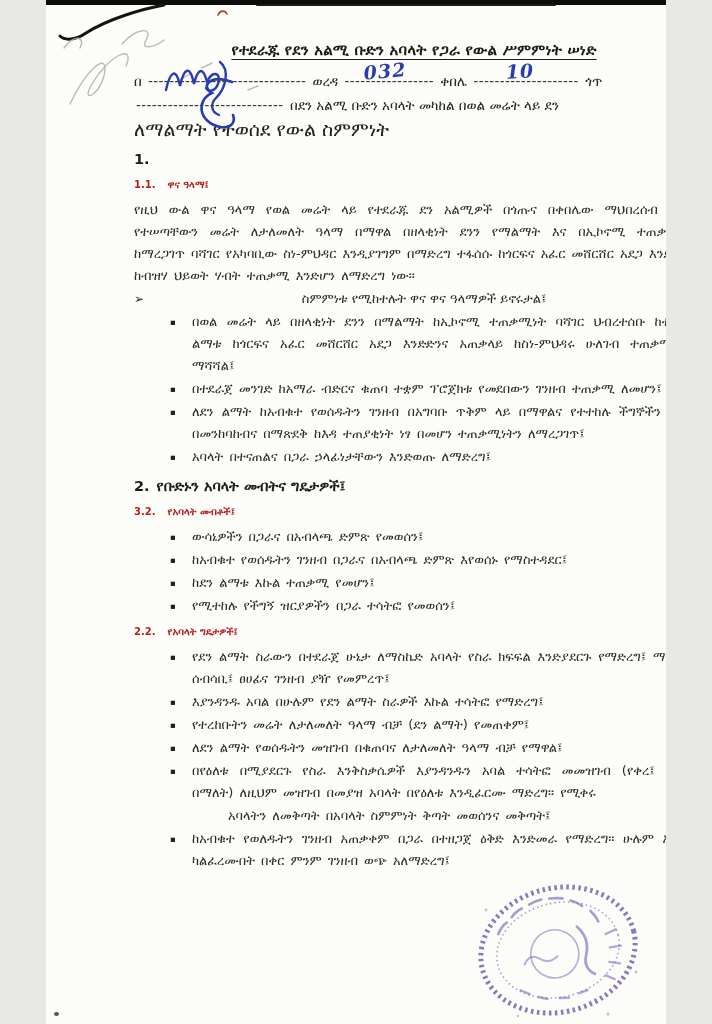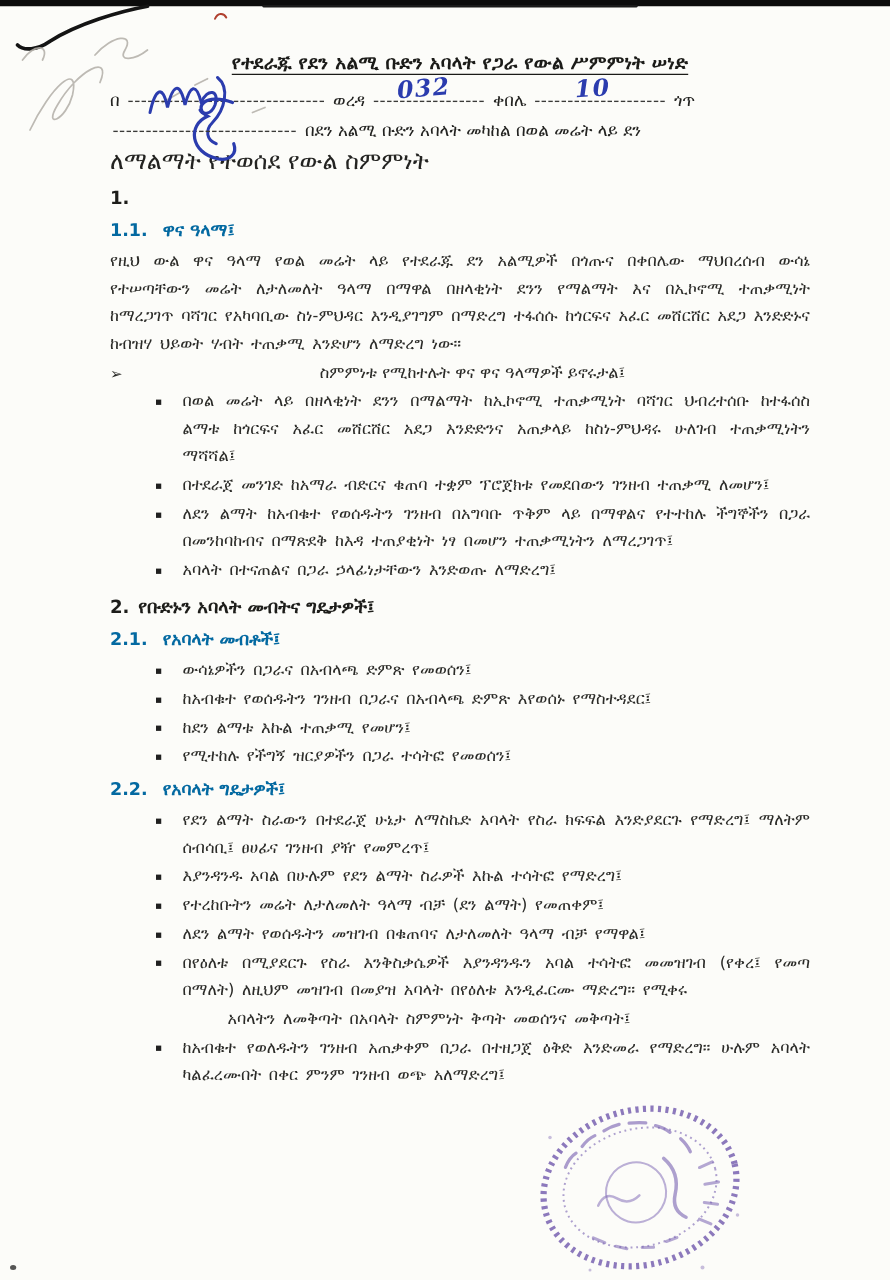--- a/index.html
+++ b/index.html
@@ -1,17 +1,17 @@
 <!DOCTYPE html>
 <html><head>
 <meta charset="utf-8">
 <style>
   html,body{margin:0;padding:0;background:#e8e8e6;}
   .page{
-    position:relative;width:712px;height:1024px;margin:0 auto;
+    position:relative;width:620px;height:1024px;margin:0 auto;
     background:#fcfcf9;overflow:hidden;
     font-family:"DejaVu Sans","Liberation Sans",sans-serif;
     color:#2b2b28;
   }
   
   .scan-topline{position:absolute;top:0;left:0;width:712px;height:5px;background:#0c0c0c;}
   .scan-topline2{position:absolute;top:4px;left:210px;width:300px;height:2px;background:#1a1a1a;border-radius:2px;}
   .corner-stroke{position:absolute;top:0;left:0;}
   .pencil{position:absolute;top:4px;left:6px;}
   .red-mark{position:absolute;top:8px;left:170px;}
@@ -31,21 +31,21 @@
   .hw-num{
     position:absolute;top:-8px;left:46%;
     transform:translateX(-50%) rotate(-5deg);
     color:#2b3cae;font-size:19px;font-weight:700;font-style:italic;
     font-family:"DejaVu Serif","Liberation Serif",serif;letter-spacing:1px;line-height:20px;
   }
   .hw-num.k{left:44%;transform:translateX(-50%) rotate(-3deg);}
   .subtitle{font-size:19px;line-height:24px;color:#232321;}
   .h-main{display:flex;gap:7px;font-weight:700;font-size:14.5px;color:#1d1d1a;margin:7px 0 3px;line-height:22px;}
   .h-main .t{text-decoration:underline;text-underline-offset:3px;}
-  .h-sub{display:flex;gap:12px;font-weight:700;font-size:14px;color:#0369a1;margin:4px 0 3px;line-height:22px;}
+  .h-sub{display:flex;gap:12px;font-weight:700;font-size:10px;color:#b91c1c;margin:4px 0 3px;line-height:22px;}
   .para{text-align:justify;word-spacing:2px;margin:1px 0;}
   .lead{display:flex;margin:1px 0;}
   .lead .arrow{flex:none;width:20px;font-size:12px;}
   .lead .lt{flex:1;text-align:center;}
   .bullet{display:flex;margin:1px 0 1px 36px;}
   .bullet .bm{flex:none;width:22px;font-size:8.5px;line-height:22px;color:#202020;}
   .bullet .bt{flex:1;text-align:justify;word-spacing:2px;}
   .cont{margin:0 0 1px 94px;text-align:left;word-spacing:2px;}
   
   .stamp{position:absolute;left:412px;top:876px;mix-blend-mode:multiply;opacity:.9;}
@@ -134,21 +134,21 @@
         <span class="bm">▪</span>
         <div class="bt">አባላት በተናጠልና በጋራ ኃላፊነታቸውን እንድወጡ ለማድረግ፤</div>
       </div>
 
     <div class="h-main">
       <span class="num">2.</span>
       <span>የቡድኑን አባላት መብትና ግዴታዎች፤</span>
     </div>
 
     <div class="h-sub">
-      <span class="num">2.1.</span>
+      <span class="num">3.2.</span>
       <span>የአባላት መብቶች፤</span>
     </div>
     <div class="bullet">
         <span class="bm">▪</span>
         <div class="bt">ውሳኔዎችን በጋራና በአብላጫ ድምጽ የመወሰን፤</div>
       </div>
     <div class="bullet">
         <span class="bm">▪</span>
         <div class="bt">ከአብቁተ የወሰዱትን ገንዘብ በጋራና በአብላጫ ድምጽ እየወሰኑ የማስተዳደር፤</div>
       </div>

